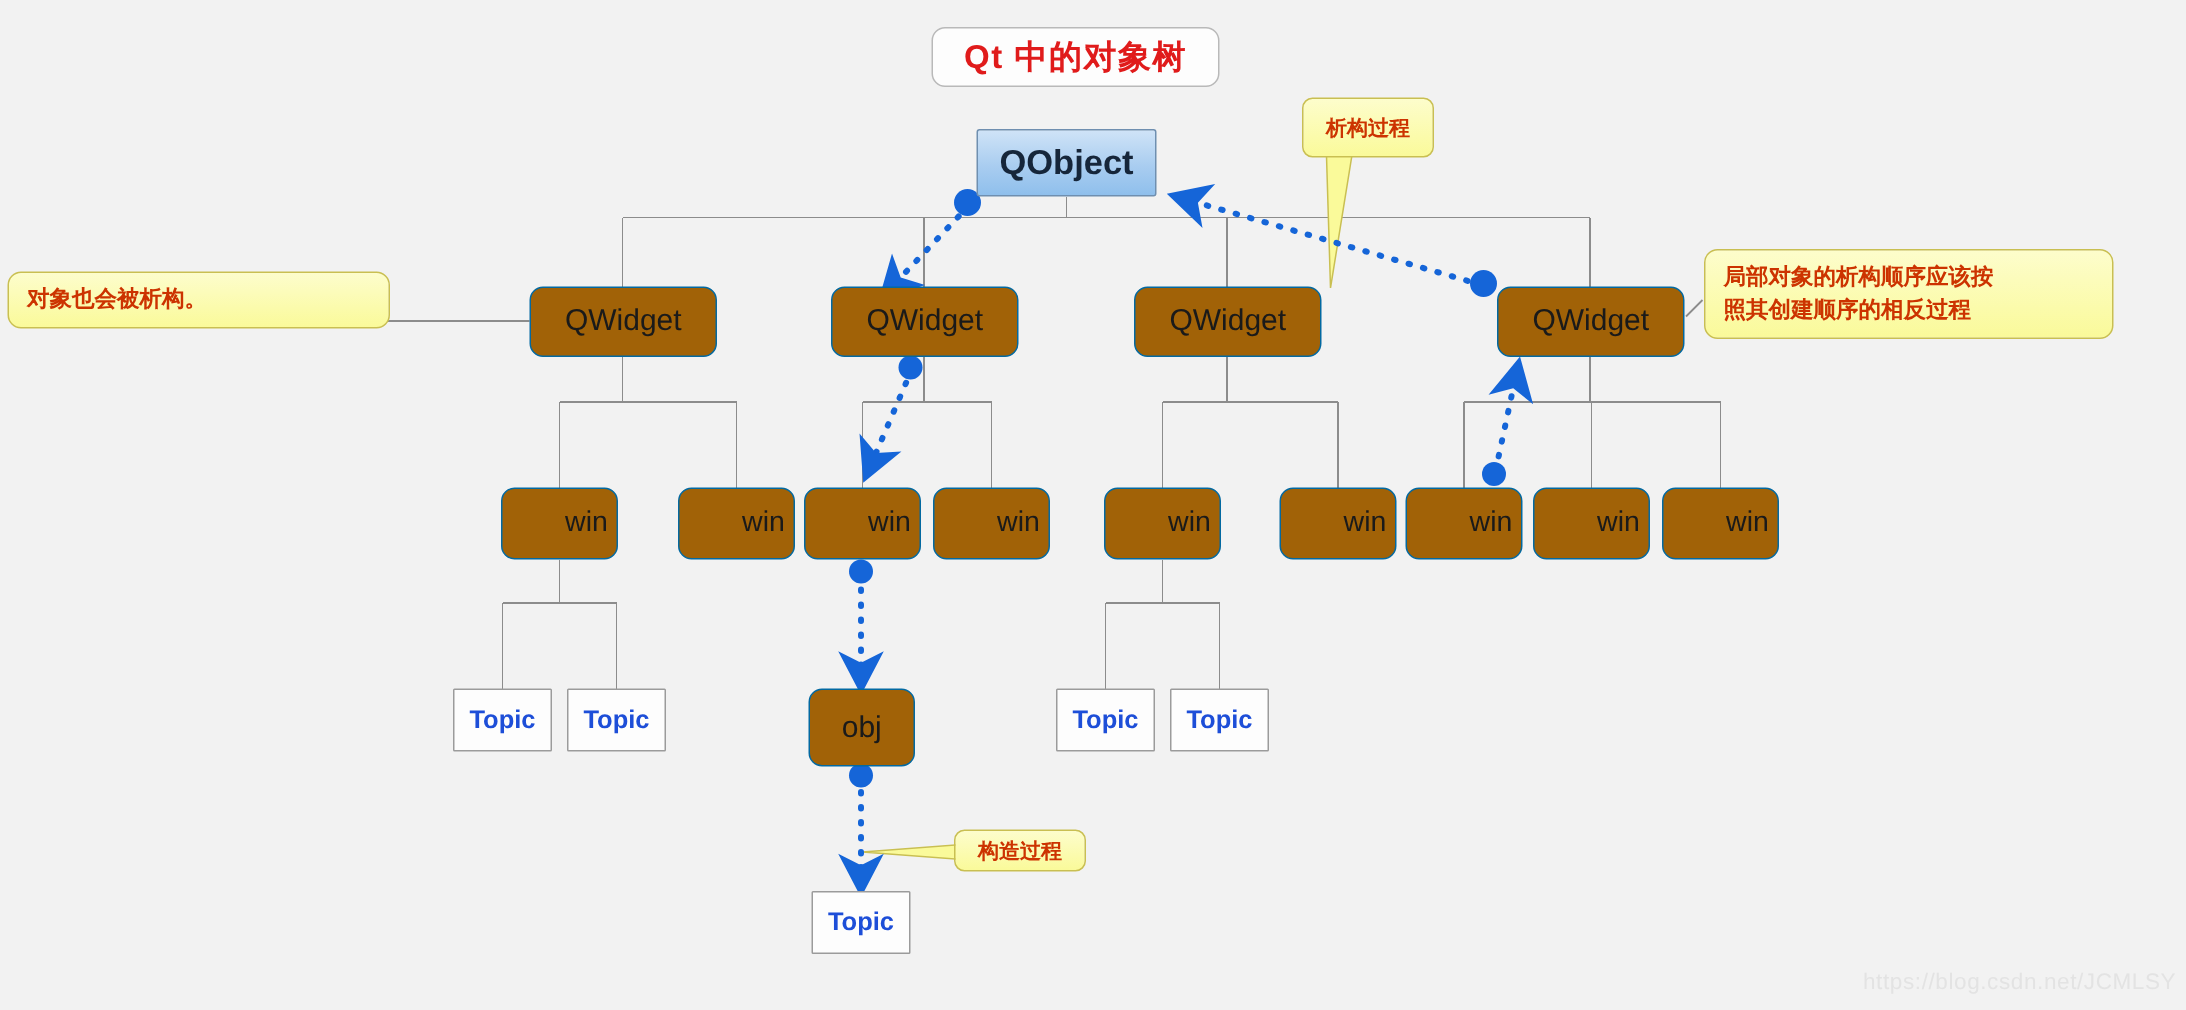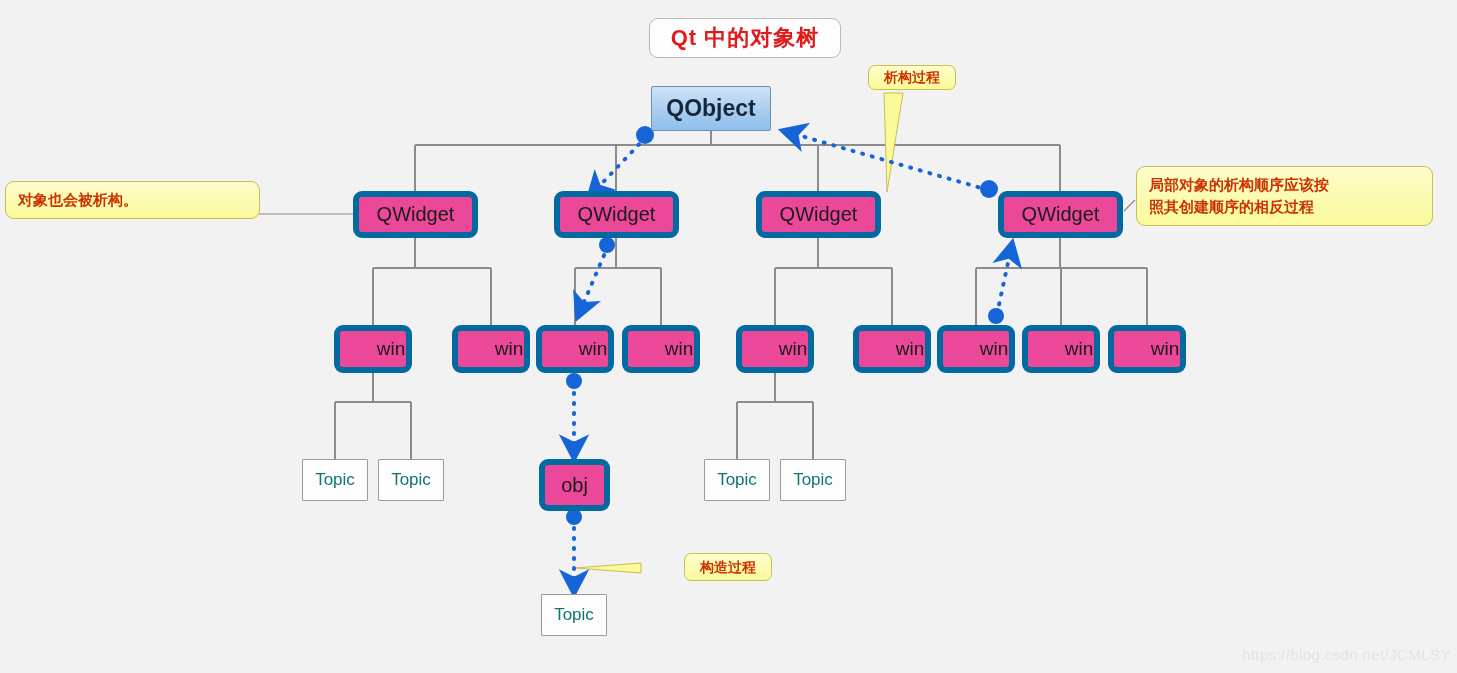--- a/index.html
+++ b/index.html
@@ -10,44 +10,45 @@
     position:relative;overflow:hidden;
   }
   #stage{position:absolute;left:0;top:0;width:1457px;height:673px;}
   svg.wires{position:absolute;left:0;top:0;width:1457px;height:673px;pointer-events:none;}
 
   
   .node{
     position:absolute;
     box-sizing:border-box;
     display:flex;align-items:center;justify-content:center;
-    background:#ec4899;
-    border:6px solid #0369a1;
+    background:#a16207;
+    border:1px solid #0369a1;
     border-radius:9px;
     color:#1a1a1a;
     white-space:nowrap;
     z-index:4;
   }
   .node.qobject{
     background:linear-gradient(180deg,#cfe3f7 0%,#a9cdf0 55%,#8fbfec 100%);
     border:1px solid #6f8fb0;
     border-radius:2px;
     font-weight:bold;
     font-size:23px;
     color:#16263a;
   }
   .node.qwidget{font-size:20px;}
   .node.win{font-size:19px;padding-left:36px;}
   .node.obj{font-size:20px;}
   .node.topic{
     border-radius:1px;
     border:1px solid #9b9b9b;
-    color:#0f766e;
+    color:#1d4ed8;
     font-size:17px;
     background:#fdfdfd;
+    font-weight:bold;
   }
 
   
   .note{
     position:absolute;
     box-sizing:border-box;
     background:linear-gradient(180deg,#fdfdcc 0%,#fafa9a 100%);
     border:1px solid #c9bf52;
     border-radius:9px;
     color:#cc3300;
@@ -157,21 +158,21 @@
     <g fill="#1565d8">
       <circle cx="645" cy="135" r="9"></circle>
       <circle cx="607" cy="245" r="8"></circle>
       <circle cx="574" cy="381" r="8"></circle>
       <circle cx="574" cy="517" r="8"></circle>
       <circle cx="996" cy="316" r="8"></circle>
       <circle cx="989" cy="189" r="9"></circle>
     </g>
   </svg>
 
-  <div id="title-box" style="left:621px;top:18px;width:192px;height:40px;margin-left:28px;">Qt 中的对象树</div>
+  <div id="title-box" style="left:621px;top:18px;width:192px;height:40px;">Qt 中的对象树</div>
 
   <div class="node qobject" style="left:651px;top:86px;width:120px;height:45px;">QObject</div>
 
   <div class="node qwidget" style="left:353px;top:191px;width:125px;height:47px;">QWidget</div>
   <div class="node qwidget" style="left:554px;top:191px;width:125px;height:47px;">QWidget</div>
   <div class="node qwidget" style="left:756px;top:191px;width:125px;height:47px;">QWidget</div>
   <div class="node qwidget" style="left:998px;top:191px;width:125px;height:47px;">QWidget</div>
 
   <div class="node win" style="left:334px;top:325px;width:78px;height:48px;">win</div>
   <div class="node win" style="left:452px;top:325px;width:78px;height:48px;">win</div>
@@ -189,24 +190,24 @@
   <div class="node topic" style="left:780px;top:459px;width:66px;height:42px;">Topic</div>
 
   <div class="node obj" style="left:539px;top:459px;width:71px;height:52px;">obj</div>
 
   <div class="node topic" style="left:541px;top:594px;width:66px;height:42px;">Topic</div>
 
   <div class="note big" style="left:5px;top:181px;width:255px;">
     <div>对象也会被析构。</div>
   </div>
 
-  <div class="note big" style="left:1136px;top:166px;width:297px;">
+  <div class="note big" style="left:1136px;top:166px;width:273px;">
     <div>局部对象的析构顺序应该按</div>
     <div>照其创建顺序的相反过程</div>
   </div>
 
-  <div class="note small" style="left:868px;top:65px;width:88px;height:25px;display:flex;align-items:center;justify-content:center;">析构过程</div>
-
-  <div class="note small" style="left:636px;top:553px;width:88px;height:28px;display:flex;align-items:center;justify-content:center;margin-left:48px;">构造过程</div>
+  <div class="note small" style="left:868px;top:65px;width:88px;height:40px;display:flex;align-items:center;justify-content:center;">析构过程</div>
+
+  <div class="note small" style="left:636px;top:553px;width:88px;height:28px;display:flex;align-items:center;justify-content:center;">构造过程</div>
 
   <div id="watermark" style="left:1242px;top:646px;">https://blog.csdn.net/JCMLSY</div>
 
 </div>
 
 </body></html>

